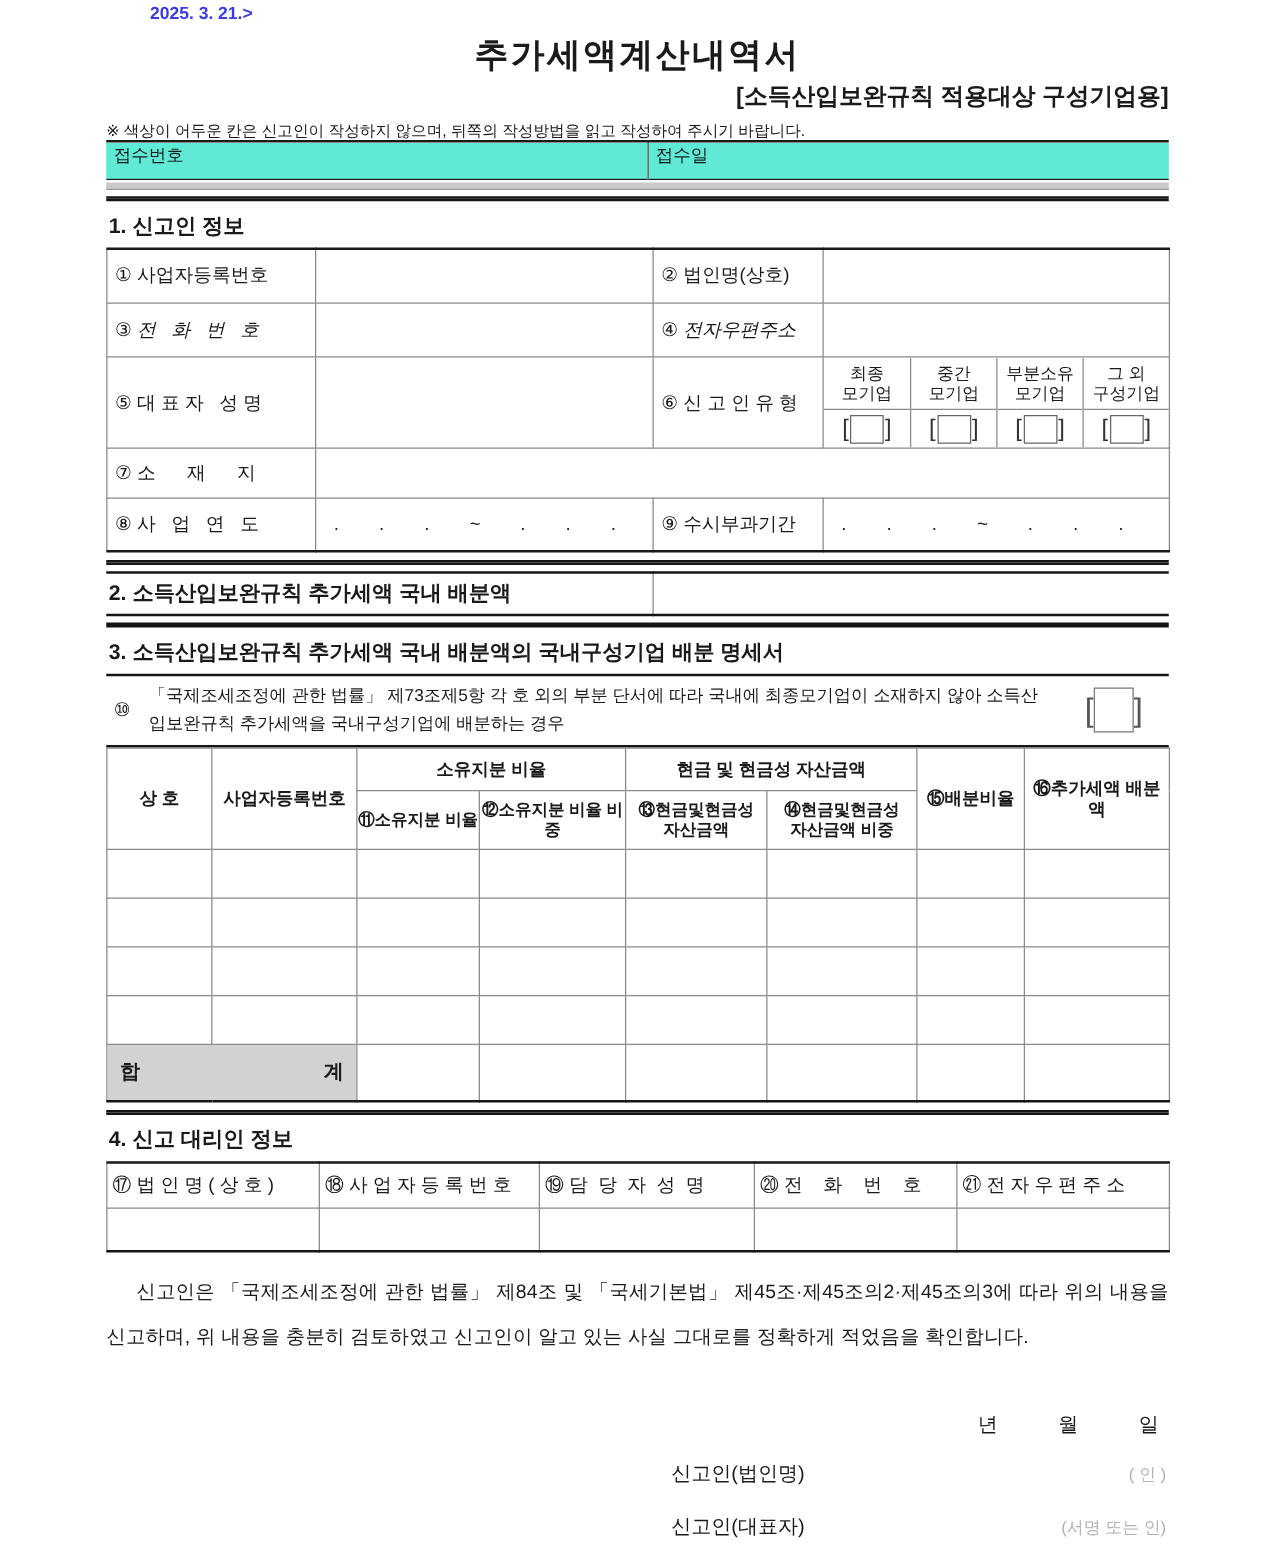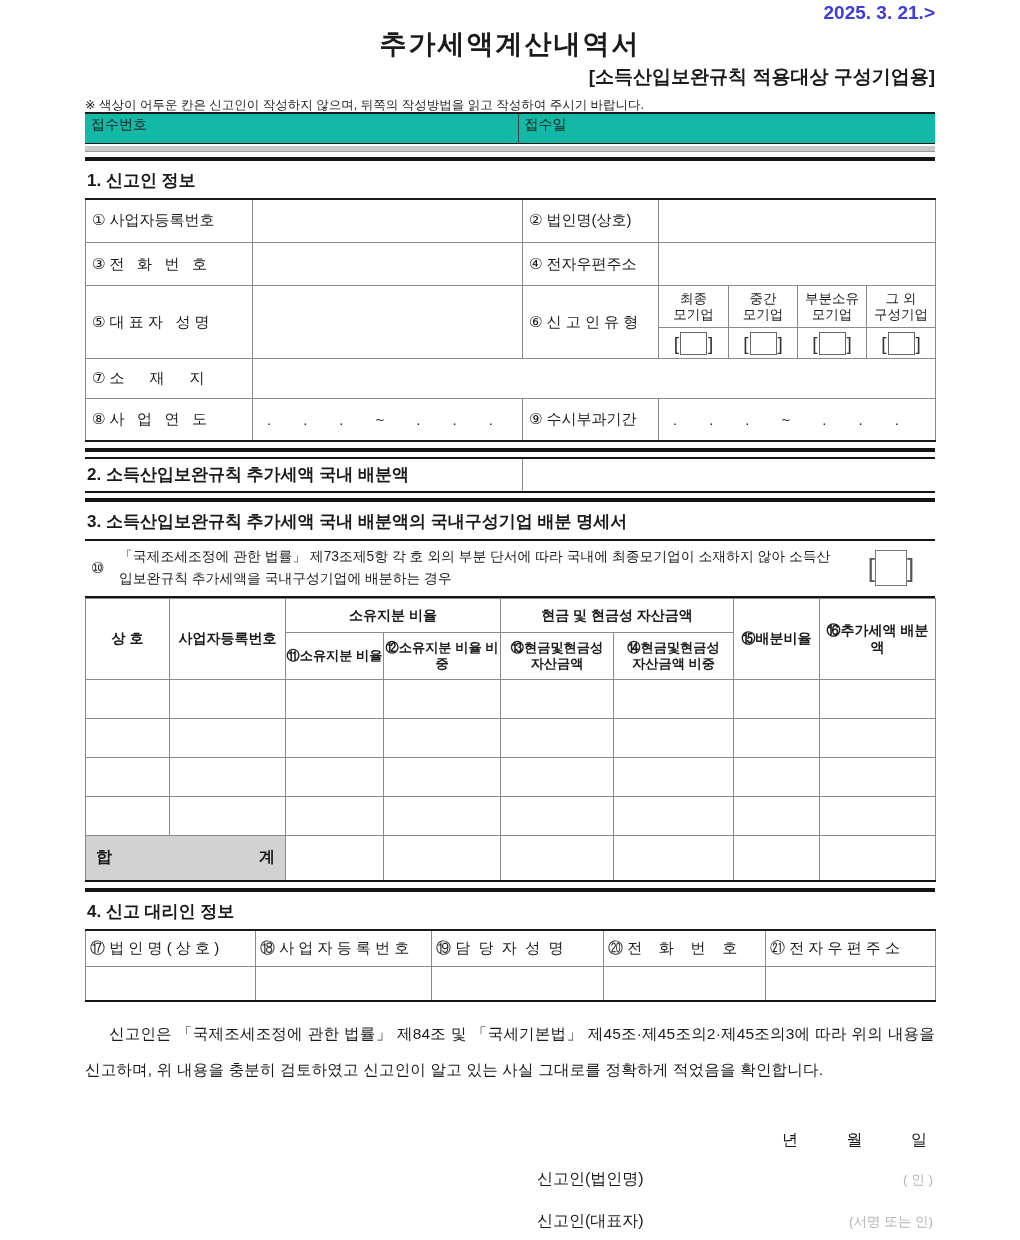--- a/index.html
+++ b/index.html
@@ -1,49 +1,49 @@
 <!DOCTYPE html>
 <html><head>
 <meta charset="utf-8">
 <style>
   * { margin:0; padding:0; box-sizing:border-box; }
   html,body { background:#ffffff; }
   body { font-family:"Liberation Sans","DejaVu Sans",sans-serif; color:#1a1a1a; }
   .page { position:relative; width:1020px; height:1240px; background:#fff; padding:2px 85px 0 85px; overflow:hidden; }
   .pre { white-space:pre-wrap; }
 
-  .rev-date { font-size:19px; font-weight:bold; color:#3b3bdf; padding-left:35px; height:20px;text-align:right; }
+  .rev-date { font-size:14px; font-weight:bold; color:#3b3bdf; padding-left:35px; height:20px; }
   .title { text-align:center; font-size:27px; font-weight:bold; letter-spacing:2px; margin-top:4px; }
   .subtitle { text-align:right; font-size:19px; font-weight:bold; margin-top:2px; }
 
   .notes { margin-top:8px; font-size:12.5px; line-height:14px; }
   .note-row2 { display:flex; justify-content:space-between; align-items:flex-end; }
   .front-label { font-size:12px; color:#333; }
 
   table { border-collapse:collapse; table-layout:fixed; width:850px; }
   td, th { font-weight:normal; overflow:hidden; }
 
   
   .receipt-table { border-top:2.5px solid #1a1a1a; border-bottom:1.5px solid #1a1a1a; }
-  .receipt-table td { background:#14b8a6; height:30px; font-size:14px; padding:2px 6px; vertical-align:top; }
+  .receipt-table td { background:#5eead4; height:30px; font-size:14px; padding:2px 6px; vertical-align:top; }
   .receipt-table td:first-child { border-right:1.5px solid #444; }
   .receipt-strip { height:6px; background:#c9c9c9; border-bottom:1px solid #9a9a9a; margin-top:2px; }
 
   .double-rule { height:2px; border-top:2.5px solid #151515; border-bottom:2px solid #151515; }
   .dr-1 { margin-top:5px; }
   .dr-mid { margin-top:6px; margin-bottom:0; }
 
   .section-title { font-size:17px; font-weight:bold; padding:8px 0 6px 2px; }
 
   
   .s1-table { border-top:2px solid #1a1a1a; border-bottom:2.5px solid #1a1a1a; }
   .s1-table td { border:1px solid #8a8a8a; font-size:15px; padding:2px 5px; vertical-align:middle; }
   .s1-table td.lab { padding-left:6px; }
   .s1-table tr.r1 td { height:44px;margin-left:44px; }
-  .s1-table tr.r2 td { height:43px; }
+  .s1-table tr.r2 td { height:43px;font-style:italic; }
   .s1-table tr.r3 td { height:72px; }
   .s1-table tr.r4 td { height:40px; }
   .s1-table tr.r5 td { height:42px; }
   .dots { font-size:14px; color:#222; padding-left:14px !important; letter-spacing:1px; }
 
   .type-grid { display:grid; grid-template-columns:1fr 1fr 1fr 1fr; height:72px; }
   .type-col { display:flex; flex-direction:column; }
   .type-col + .type-col { border-left:1px solid #8a8a8a; }
   .type-label { flex:1; border-bottom:1px solid #8a8a8a; display:flex; align-items:center; justify-content:center;
                 text-align:center; font-size:13.5px; line-height:1.18; white-space:pre-line; }

